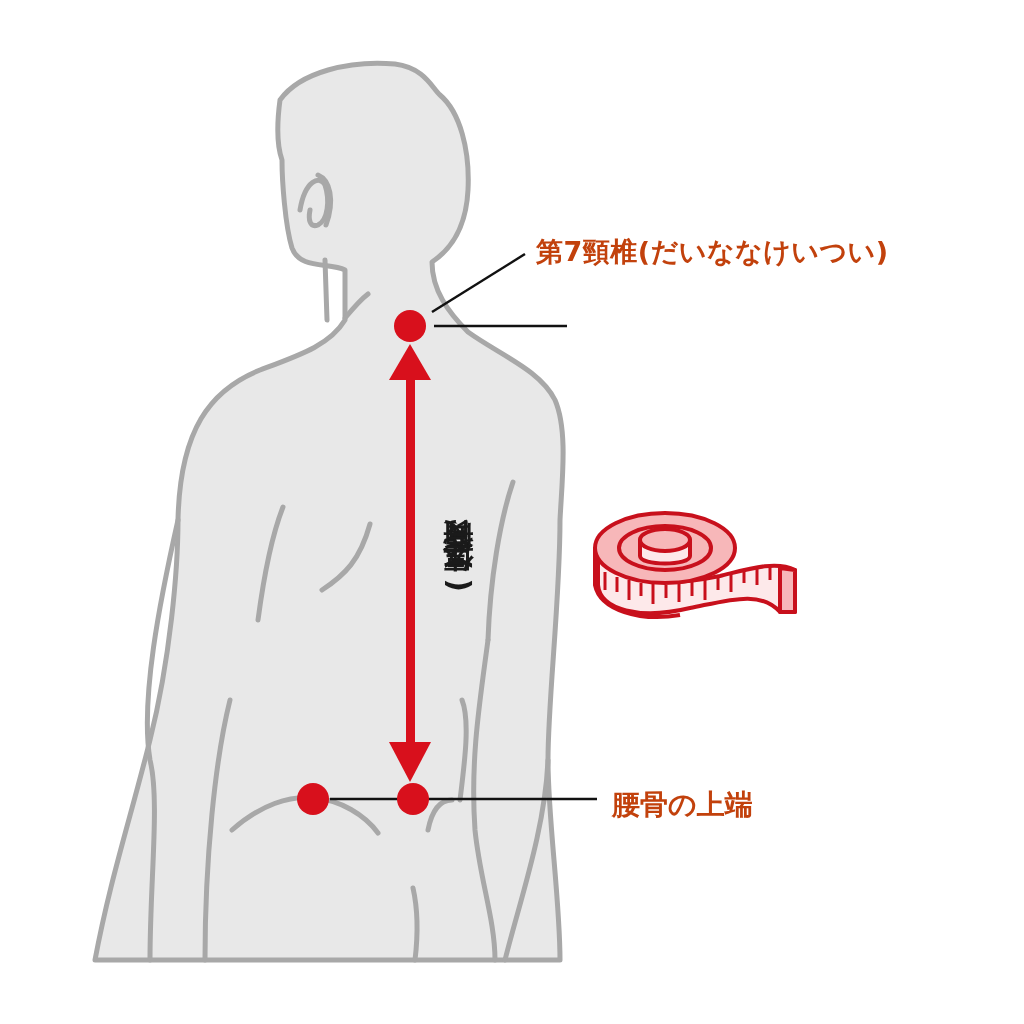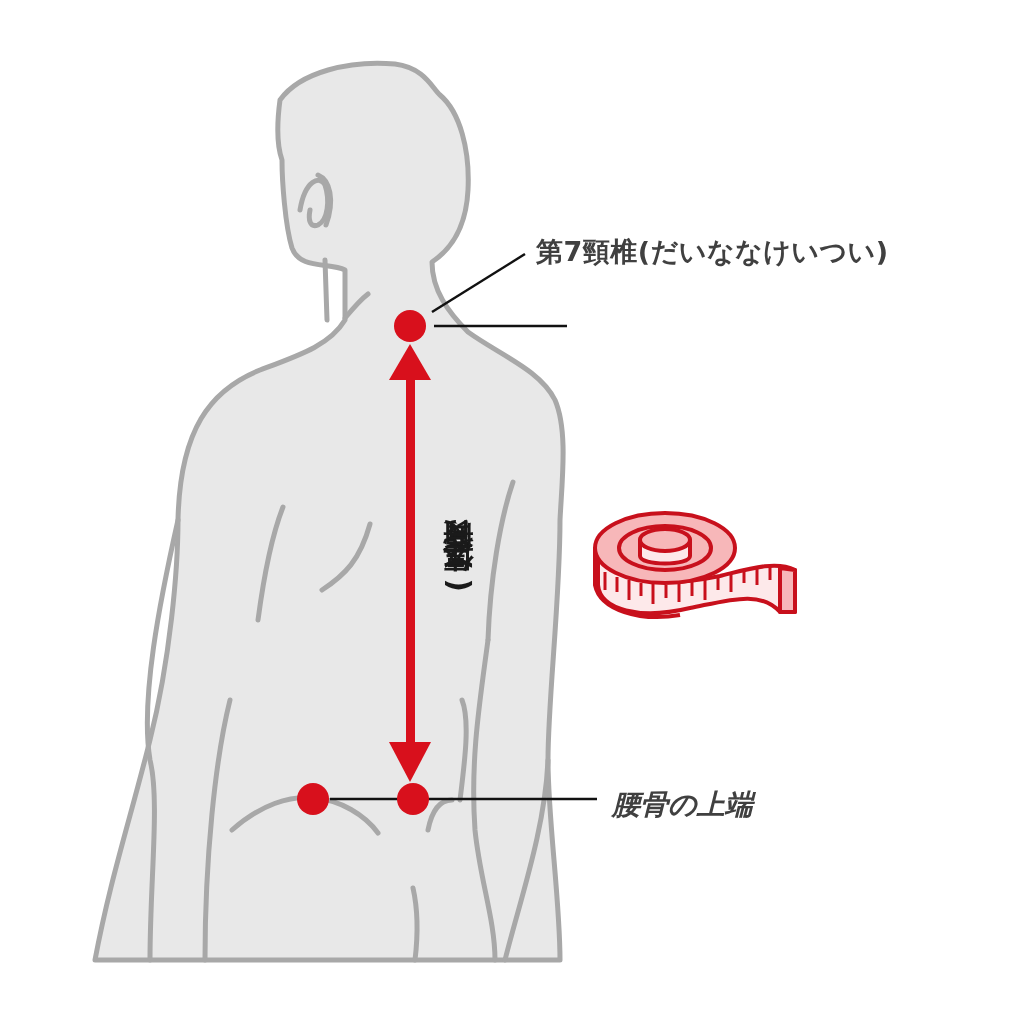--- a/index.html
+++ b/index.html
@@ -1,21 +1,21 @@
 <!DOCTYPE html>
 <html><head>
 <meta charset="utf-8">
 <style>
   html, body { margin:0; padding:0; background:#ffffff; }
   body { width:1024px; height:1024px; position:relative; overflow:hidden; font-family:"DejaVu Sans", sans-serif; }
   #stage { position:absolute; left:0; top:0; width:1024px; height:1024px; }
-  .label { position:absolute; color:#404040; font-weight:bold; font-family:"DejaVu Sans", sans-serif; white-space:nowrap; }
+  .label { position:absolute; color:#c2410c; font-weight:bold; font-family:"DejaVu Sans", sans-serif; white-space:nowrap; }
   #label-c7 { left:536px; top:234px; font-size:27px; letter-spacing:0.5px; }
   #label-iliac { left:612px; top:784px; font-size:28px; line-height:42px; }
-  #label-iliac span { display:block;font-style:italic; }
+  #label-iliac span { display:block; }
   #label-vertical { position:absolute; left:438px; top:455px; width:44px; height:240px;
      writing-mode:vertical-rl; transform:rotate(180deg); font-size:30px; font-weight:bold;
      color:#1a1a1a; font-family:"DejaVu Sans", sans-serif; letter-spacing:2px; text-align:center; }
 </style>
 </head>
 <body>
 
 <svg id="stage" viewBox="0 0 1024 1024" xmlns="http://www.w3.org/2000/svg">
 
   <g stroke="#a8a8a8" stroke-width="5" stroke-linejoin="round" stroke-linecap="round" fill="#e8e8e8">

